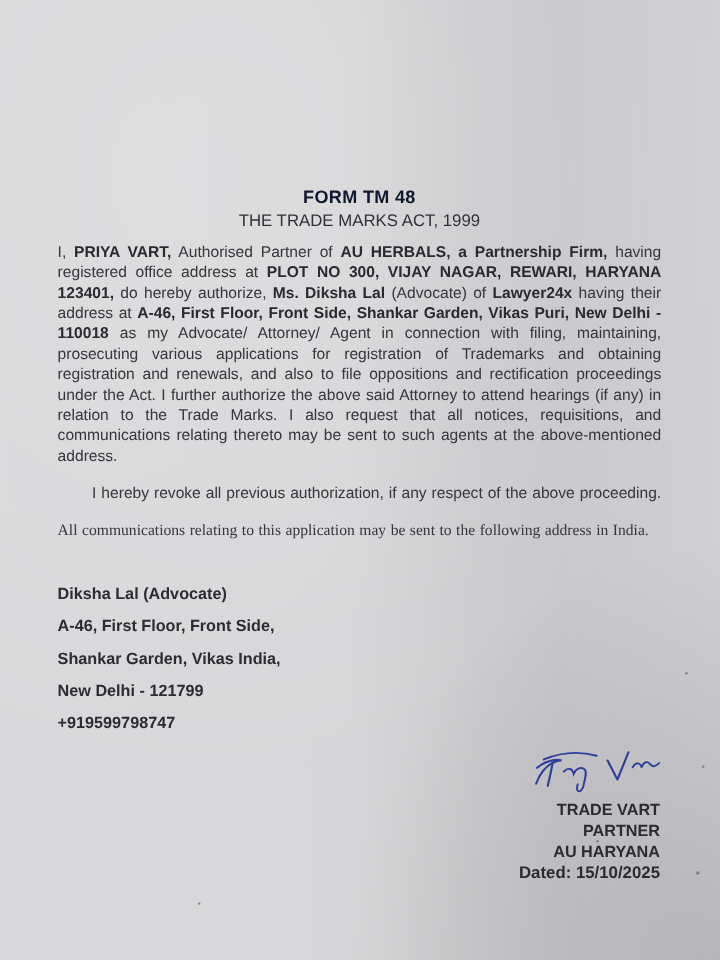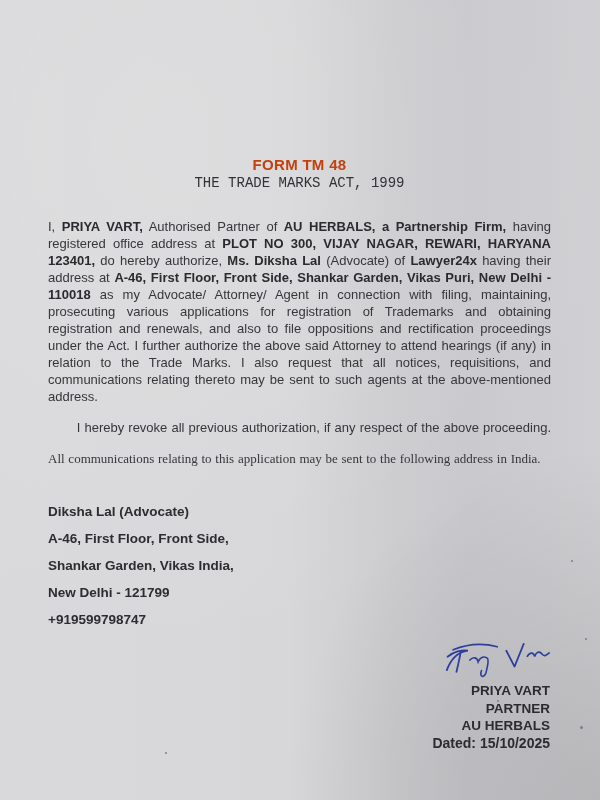--- a/index.html
+++ b/index.html
@@ -28,42 +28,41 @@
     height: 800px;
   }
   .title-block {
     padding-top: 156px;
     text-align: center;
   }
   .doc-title {
     font-size: 15px;
     font-weight: 700;
     letter-spacing: 0.3px;
-    color: #c2410c;
+    color: #0f172a;
     line-height: 18px;
   }
   .doc-subtitle {
     font-size: 14px;
     font-weight: 400;
     color: #313136;
     line-height: 18px;
-    font-family: Liberation Mono, monospace;
   }
   .body-para {
     font-size: 13px;
     line-height: 17px;
     text-align: justify;
     color: #36363b;
     word-spacing: 0.5px;
   }
   .body-para .b {
     font-weight: 700;
     color: #2a2a2f;
   }
-  .para-1 { margin-top: 26px; }
+  .para-1 { margin-top: 9px; }
   .para-2 { margin-top: 14px; text-align: right; }
   .para-3 { margin-top: 14px; font-family: Liberation Serif, serif; }
   .address-block {
     margin-top: 36px;
   }
   .address-line {
     font-size: 13.5px;
     font-weight: 700;
     color: #2c2c31;
     line-height: 17px;
@@ -128,23 +127,23 @@
         <path d="M24,13 C44,6 66,6 84,12" stroke-width="2.2" stroke-linecap="round" fill="none" stroke="#2e3f9b"></path>
         <path d="M34,17 C32,26 29,36 27,43" stroke-width="2.4" stroke-linecap="round" fill="none" stroke="#2e3f9b"></path>
 
         <path d="M46,28 C51,23 56,25 57,31 C60,25 66,23 70,27 C72,30 70,36 67,46 C64,54 57,52 61,43" stroke-width="2.2" stroke-linecap="round" fill="none" stroke="#2e3f9b"></path>
 
         <path d="M96,18 L106,40 L120,10" stroke-width="2.4" stroke-linecap="round" stroke-linejoin="round" fill="none" stroke="#2e3f9b"></path>
 
         <path d="M124,27 C128,21 133,22 134,28 C136,22 141,20 144,25 C147,29 150,27 154,24" stroke-width="2.2" stroke-linecap="round" fill="none" stroke="#2e3f9b"></path>
       </svg>
     </span>
-    <div class="sig-line">PRIYA VART</div>
+    <div class="sig-line">TRADE VART</div>
     <div class="sig-line">PARTNER</div>
-    <div class="sig-line">AU HERBALS</div>
+    <div class="sig-line">AU HARYANA</div>
     <div class="sig-line sig-date">Dated: 15/10/2025</div>
   </div>
 
   <div class="speck" style="left:580px;top:726px;width:3px;height:3px;"></div>
   <div class="speck" style="left:585px;top:638px;width:2px;height:2px;"></div>
   <div class="speck" style="left:165px;top:752px;width:2px;height:2px;"></div>
   <div class="speck" style="left:497px;top:700px;width:2px;height:2px;"></div>
   <div class="speck" style="left:571px;top:560px;width:2px;height:2px;"></div>
 </div>
 

